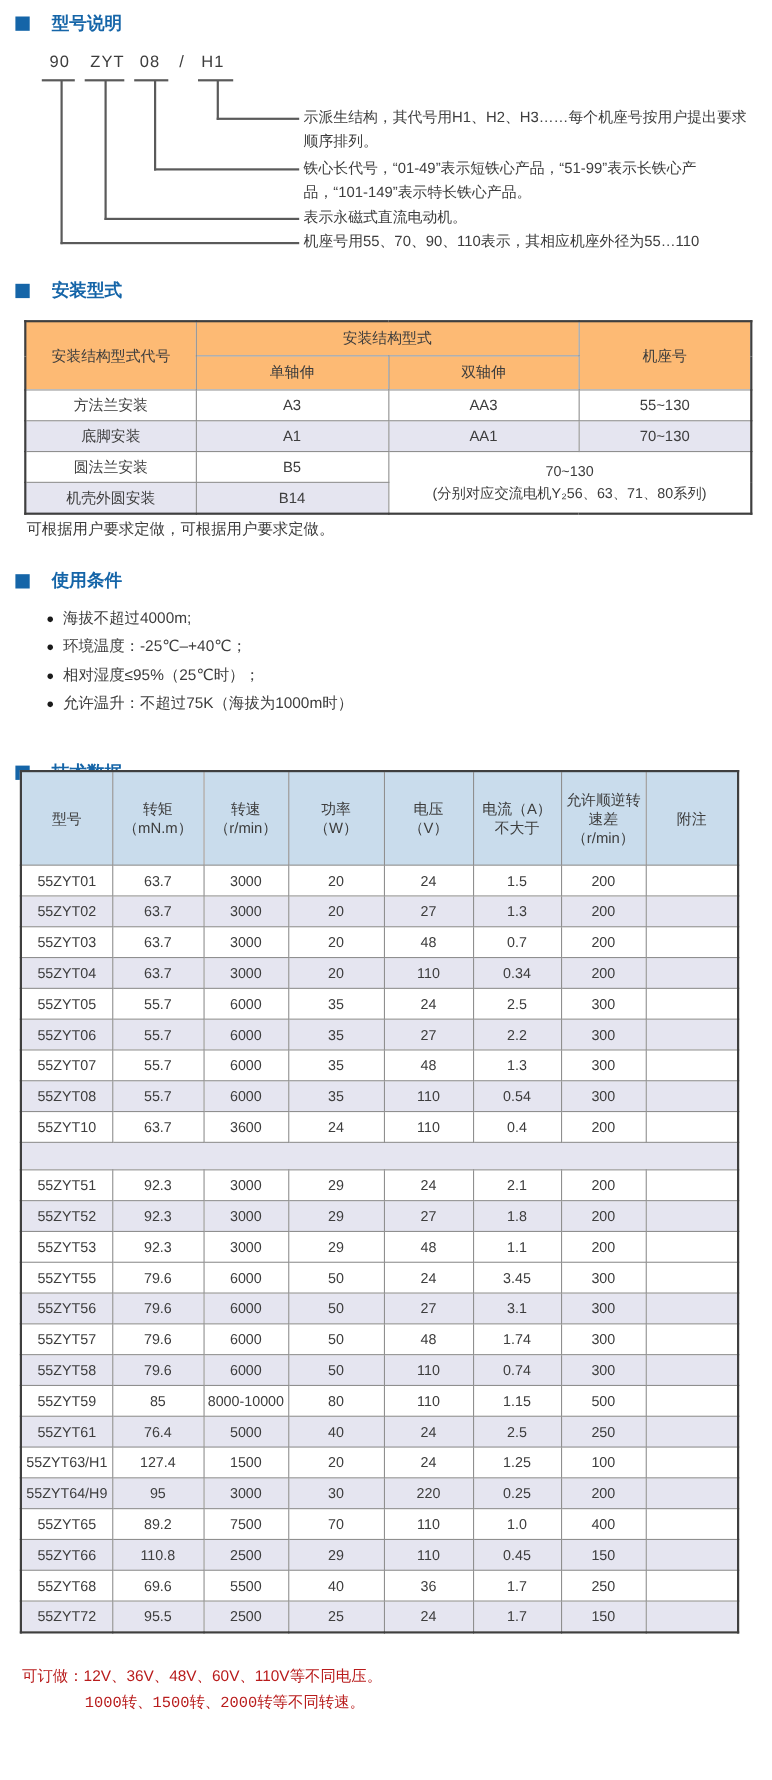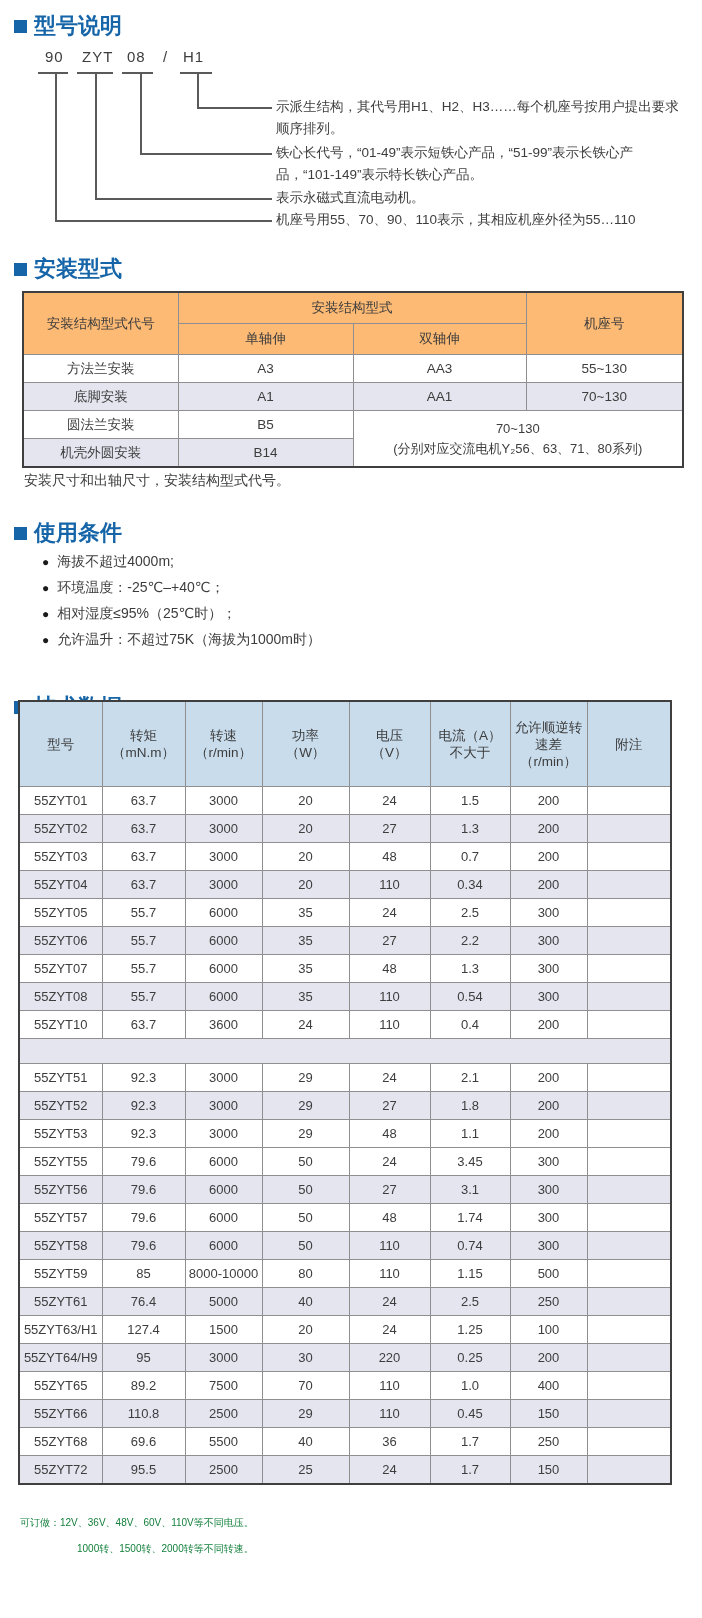--- a/index.html
+++ b/index.html
@@ -3,21 +3,21 @@
 <meta charset="utf-8">
 <style>
   html,body{margin:0;padding:0;}
   body{
     width:702px;height:1618px;background:#ffffff;position:relative;
     font-family:"Liberation Sans","DejaVu Sans",sans-serif;color:#3d3d3d;
     -webkit-font-smoothing:antialiased;
   }
   .abs{position:absolute;}
   
-  .sec-title{display:flex;align-items:center;gap:7px;font-size:22px;font-weight:bold;color:#1565a8;text-align:center;}
+  .sec-title{display:flex;align-items:center;gap:20px;font-size:16px;font-weight:bold;color:#1565a8;text-align:center;}
   .sq{width:13px;height:13px;background:#1565a8;flex:0 0 auto;}
   
   .diagram{left:0;top:45px;width:702px;height:210px;}
   .part{position:absolute;top:3px;font-size:15px;letter-spacing:1px;color:#3d3d3d;}
   .ul{position:absolute;top:27px;height:0;border-top:2px solid #5a5a5a;}
   .conn{position:absolute;top:28px;border-left:2px solid #5a5a5a;border-bottom:2px solid #5a5a5a;}
   .ann{position:absolute;left:276px;width:426px;font-size:13.5px;line-height:22px;white-space:pre-line;color:#3d3d3d;}
   
   table{border-collapse:collapse;table-layout:fixed;}
   .install,.tech{border:2px solid #3f3f3f;background:#fff;}
@@ -31,22 +31,22 @@
   .tech th{background:#c9dcec;height:84px;white-space:pre-line;line-height:17px;}
   .tech td{height:27px;font-size:13px;}
   tr.alt td{background:#e5e5f0;}
   td.merged{white-space:pre-line;line-height:20px;background:#fff;font-size:13px;}
   td.gap{background:#e5e5f0;height:24px;}
   
   .cond-item{display:flex;align-items:flex-start;height:26px;font-size:14px;}
   .dot{margin-right:8px;font-size:12px;line-height:19px;color:#1a1a1a;}
   
   .note{font-size:14px;color:#3d3d3d;}
-  .tech-note-line{font-size:10px;line-height:26px;color:#15803d;}
-  .tech-note-line.indent{padding-left:57px;}
+  .tech-note-line{font-size:14px;line-height:26px;color:#b91c1c;}
+  .tech-note-line.indent{padding-left:57px;font-family:Liberation Mono, monospace;}
 </style>
 </head>
 <body>
 
 <div class="abs sec-title" style="left:14px;top:11px;">
   <span class="sq"></span>
   <span>型号说明</span>
 </div>
 
 <div class="abs diagram">
@@ -116,21 +116,21 @@
       <td class="merged" colspan="2" rowspan="2">70~130
 (分别对应交流电机Y₂56、63、71、80系列)</td>
     </tr>
     <tr class="alt">
       <td>机壳外圆安装</td>
       <td>B14</td>
     </tr>
   </tbody>
 </table>
 
-<div class="abs note" style="left:24px;top:472px;">安装尺寸和出轴尺寸，安装结构型式代号。</div>
+<div class="abs note" style="left:24px;top:472px;">可根据用户要求定做，可根据用户要求定做。</div>
 
 <div class="abs sec-title" style="left:14px;top:518px;">
   <span class="sq"></span>
   <span>使用条件</span>
 </div>
 
 <div class="abs" style="left:42px;top:553px;width:620px;">
   <div class="cond-item">
     <span class="dot">●</span>
     <span>海拔不超过4000m;</span>

